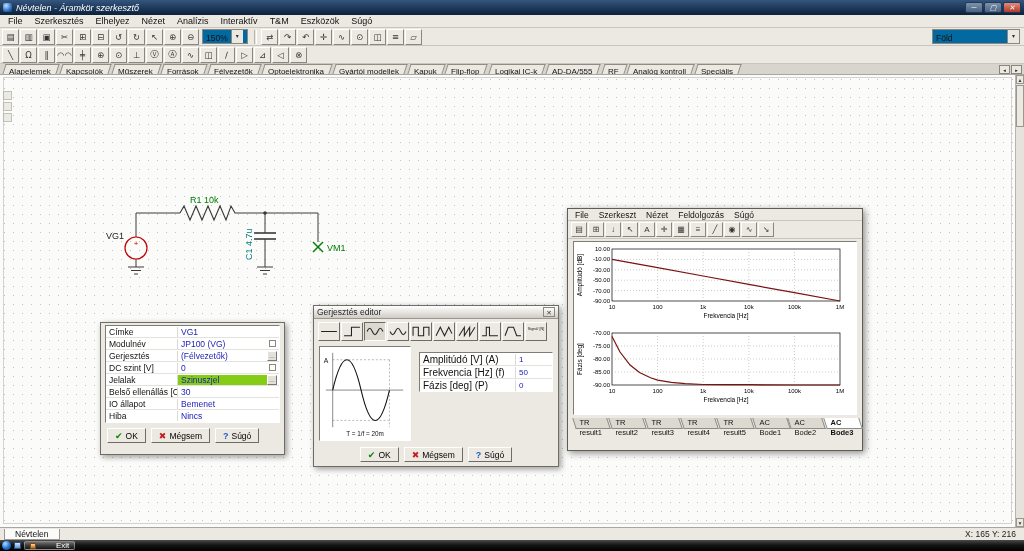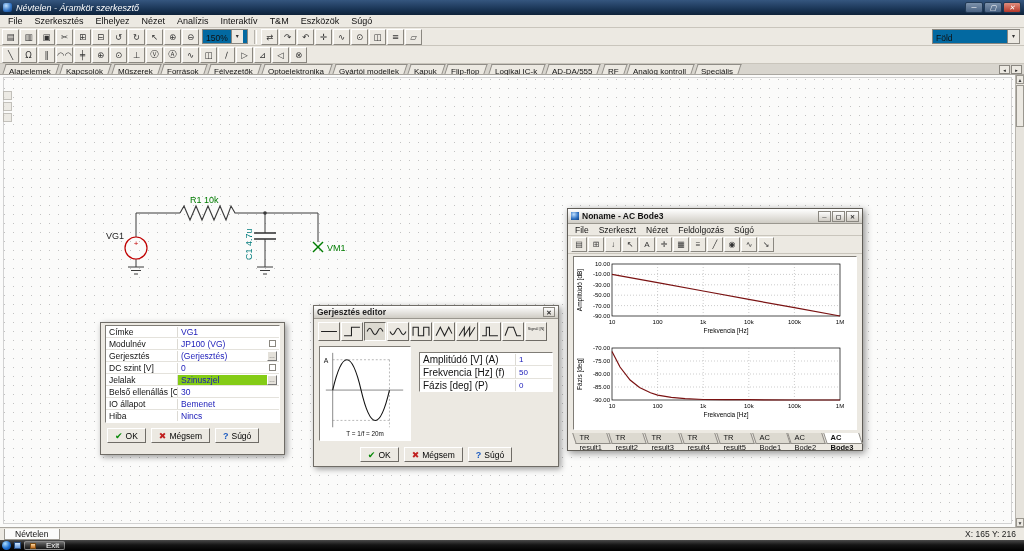--- a/index.html
+++ b/index.html
@@ -61,21 +61,21 @@
   svg.circuit { position:absolute; left:0; top:0; }
   .vscroll { position:absolute; right:0; top:0; bottom:0; width:9px; background:#e6e3dc; border-left:1px solid #b8b5ae; }
   .varrow { height:9px; font-size:5px; line-height:8px; text-align:center; background:#ece9e2; border:1px solid #9a978f; color:#444; }
   .varrow.down { position:absolute; bottom:0; left:0; right:0; }
   .vthumb { position:absolute; top:10px; left:0; right:0; height:42px; background:#ece9e2; border:1px solid #9a978f; }
 
   
   .dialog { position:absolute; background:#ece9e2; border:1px solid #6f6c66;
     box-shadow:2px 2px 6px rgba(0,0,0,.4); }
   .dlg-title { height:13px; display:flex; align-items:center; background:linear-gradient(#ffffff,#cfccc4);
-    border-bottom:1px solid #9a978f; padding:0 3px; font-size:8.5px; font-weight:bold; color:#222; }
+    border-bottom:1px solid #9a978f; padding:0 3px; font-size:8.5px; font-weight:normal; color:#222; }
   .dlg-close { margin-left:auto; width:12px; height:10px; border:1px solid #8a8780;
     background:linear-gradient(#fdfdfd,#d8d4cc); font-size:6.5px; line-height:9px; text-align:center; color:#333; }
   .dlg-buttons { display:flex; gap:5px; padding:3px 6px; align-items:center; }
   .dbtn { display:inline-flex; align-items:center; gap:3px; height:15px; padding:0 7px;
     background:#ece9e2; border:1px solid; border-color:#ffffff #6f6c66 #6f6c66 #ffffff;
     font-size:8.5px; font-family:inherit; }
   .ok-glyph { color:#0a8a0a; font-size:9px; }
   .x-glyph  { color:#c02020; font-size:9px; }
   .q-glyph  { color:#1a5ac0; font-weight:bold; font-size:9px; }
 
@@ -134,21 +134,21 @@
     border-top:1px solid #aaa7a0; display:flex; align-items:center; font-size:8.5px; }
   .doc-tab { background:#fbfbfa; border:1px solid #9a978f; border-top:none; padding:0 10px;
     height:11px; line-height:10px; margin-left:4px; }
   .coords { margin-left:auto; padding-right:8px; color:#222; }
 
   .taskbar { position:absolute; left:0; right:0; bottom:0; height:11px;
     background:linear-gradient(#4a4a4a,#151515 45%,#000); display:flex; align-items:center; gap:3px; padding:0 2px; }
   .start-orb { width:9px; height:9px; border-radius:50%;
     background:radial-gradient(circle at 35% 30%, #aadcff, #1d6fd1 55%, #0a3f8f); }
   .ql-icon { width:7px; height:7px; background:linear-gradient(#cfe6ff,#5f93d8); border:1px solid #2a4d7e; }
-  .task-item { display:flex; align-items:center; gap:10px; color:#fff; font-size:8px; padding:0 5px; height:9px;
+  .task-item { display:flex; align-items:center; gap:20px; color:#fff; font-size:8px; padding:0 5px; height:9px;
     background:linear-gradient(rgba(255,255,255,.3),rgba(255,255,255,.06));
     border:1px solid rgba(255,255,255,.35); border-radius:2px; }
   .task-ico { width:6px; height:6px; background:linear-gradient(#ffd9a0,#c06a1a); border:1px solid #7a4a12; }
 </style>
 </head>
 <body>
 
 <div class="screen">
 
   <div class="titlebar">
@@ -396,21 +396,21 @@
 
           <div class="prow">
             <span class="plabel">Modulnév</span>
             <span class="pvalue">JP100 (VG)</span>
             <span class="pchk"></span>
 
           </div>
 
           <div class="prow">
             <span class="plabel">Gerjesztés</span>
-            <span class="pvalue">(Gerjesztés)</span>
+            <span class="pvalue">(Félvezetők)</span>
 
             <span class="pbtn">…</span>
           </div>
 
           <div class="prow">
             <span class="plabel">DC szint [V]</span>
             <span class="pvalue">0</span>
             <span class="pchk"></span>
 
           </div>
@@ -574,29 +574,20 @@
           <span>Mégsem</span>
         </button>
         <button class="dbtn">
           <span class="q-glyph">?</span>
           <span>Súgó</span>
         </button>
       </div>
     </div>
 
     <div class="bwin" style="left:567px; top:133px; width:296px; height:243px;">
-      <div class="bw-title">
-        <span class="bw-ico"></span>
-        <span>Noname - AC Bode3</span>
-        <span class="bw-btns">
-          <span class="bw-wbtn">─</span>
-          <span class="bw-wbtn">▢</span>
-          <span class="bw-wbtn">✕</span>
-        </span>
-      </div>
       <div class="bw-menu">
 
       <span class="bw-mitem">File</span>
           <span class="bw-mitem">Szerkeszt</span>
           <span class="bw-mitem">Nézet</span>
           <span class="bw-mitem">Feldolgozás</span>
           <span class="bw-mitem">Súgó</span>
         </div>
       <div class="bw-toolbar">
 

